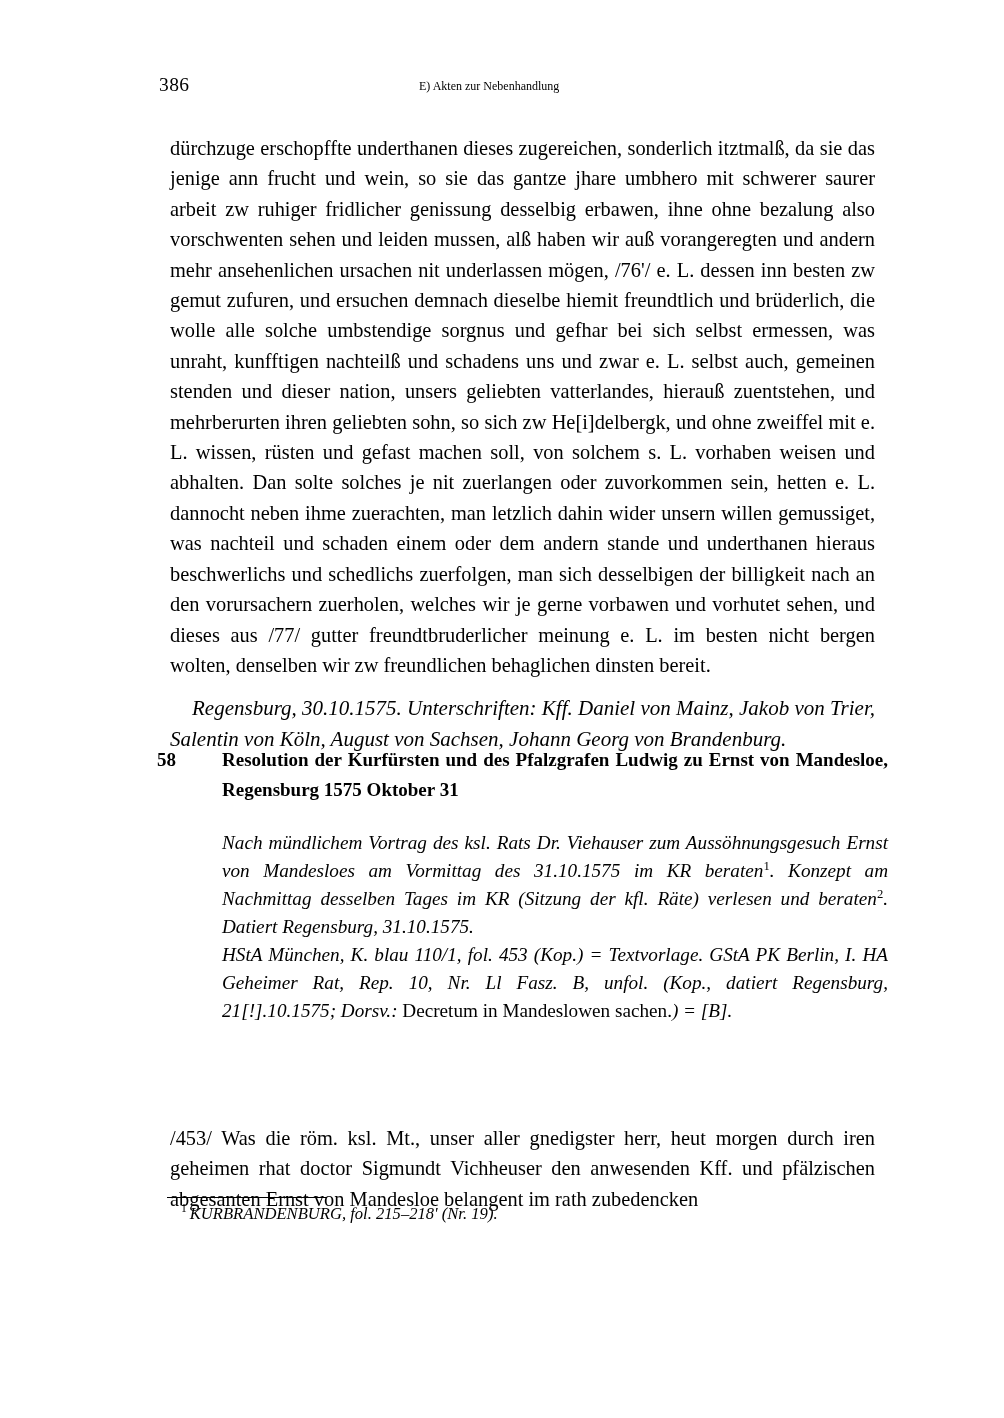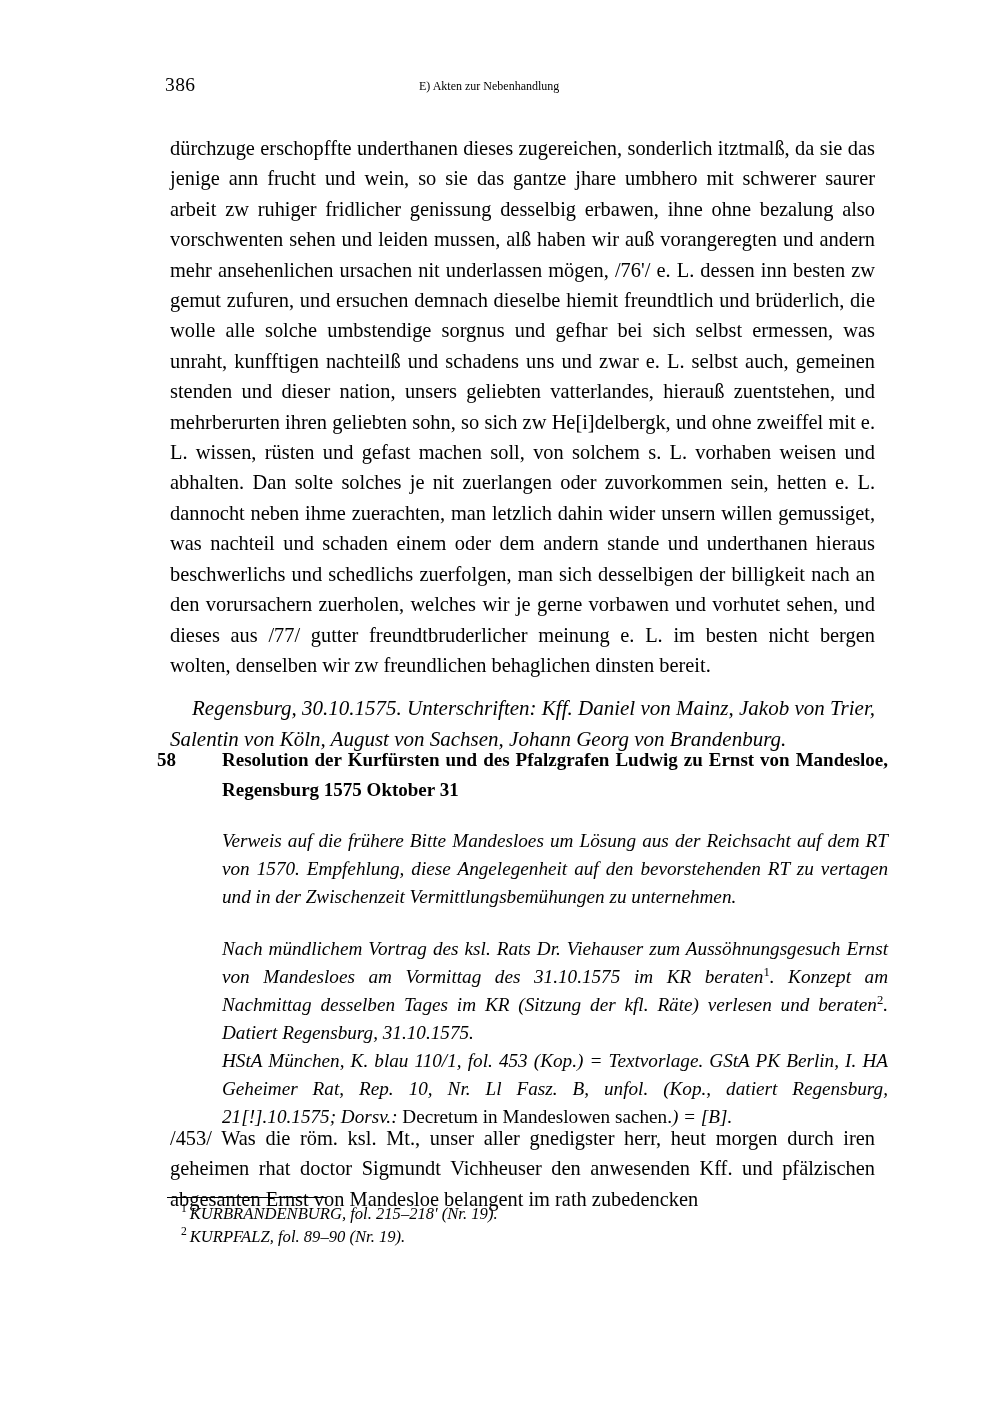--- a/index.html
+++ b/index.html
@@ -31,21 +31,21 @@
     left: 157px;
     top: 72px;
     width: 730px;
     height: 26px;
     font-size: 19.5px;
     line-height: 26px;
     white-space: nowrap;
   }
   .runhead .folio {
     position: absolute;
-    left: 8px;
+    left: 2px;
     top: 0;
     letter-spacing: 0.4px;
     text-align: center;
   }
   .runhead .sectiontitle {
     position: absolute;
     left: 262px;
     top: 1px;
     font-size: 12px;
   }
@@ -163,36 +163,32 @@
     <p class="dateline">Regensburg, 30.10.1575. Unterschriften: Kff. Daniel von Mainz, Jakob von Trier, Salentin von Köln, August von Sachsen, Johann Georg von Brandenburg.</p>
   </div>
 
   <div class="col" style="top:745px;">
 
     <div class="heading">
       <span class="num">58</span>
       <span class="htext">Resolution der Kurfürsten und des Pfalzgrafen Ludwig zu Ernst von Mandesloe, Regensburg 1575 Oktober 31</span>
     </div>
 
-    <div class="indent-block regest" style="margin-top:22px;">Verweis auf die frühere Bitte Mandesloes um Lösung aus der Reichsacht auf dem RT von 1570. Empfehlung, diese Angelegenheit auf den bevorstehenden RT zu vertagen und in der Zwischenzeit Vermittlungsbemühungen zu unternehmen.</div>
 
     <div class="indent-block provenance" style="margin-top:24px;">
       <span>Nach mündlichem Vortrag des ksl. Rats Dr. Viehauser zum Aussöhnungsgesuch Ernst von Mandesloes am Vormittag des 31.10.1575 im KR beraten</span><sup>1</sup><span>. Konzept am Nachmittag desselben Tages im KR (Sitzung der kfl. Räte) verlesen und beraten</span><sup>2</sup><span>. Datiert Regensburg, 31.10.1575.</span><br>
       <span>HStA München, K. blau 110/1, fol. 453 (Kop.) = Textvorlage. GStA PK Berlin, I. HA Geheimer Rat, Rep. 10, Nr. Ll Fasz. B, unfol. (Kop., datiert Regensburg, 21[!].10.1575; Dorsv.:</span><span class="roman"> Decretum in Mandeslowen sachen.</span><span>) = [B].</span>
     </div>
 
   </div>
 
   <div class="col" style="top:1110px;">
     <p class="body">/453/ Was die röm. ksl. Mt., unser aller gnedigster herr, heut morgen durch iren geheimen rhat doctor Sigmundt Vichheuser den anwesenden Kff. und pfälzischen abgesanten Ernst von Mandesloe belangent im rath zubedencken</p>
   </div>
 
   <div class="footnotes">
     <div class="fn-rule"></div>
     <p class="footnote">
       <span class="fnum">1</span><span>KURBRANDENBURG, fol. 215–218' (Nr. 19).</span>
     </p>
-    <p class="footnote">
-      <span class="fnum">2</span><span>KURPFALZ, fol. 89–90 (Nr. 19).</span>
-    </p>
   </div>
 
 </div>
 
 </body></html>

